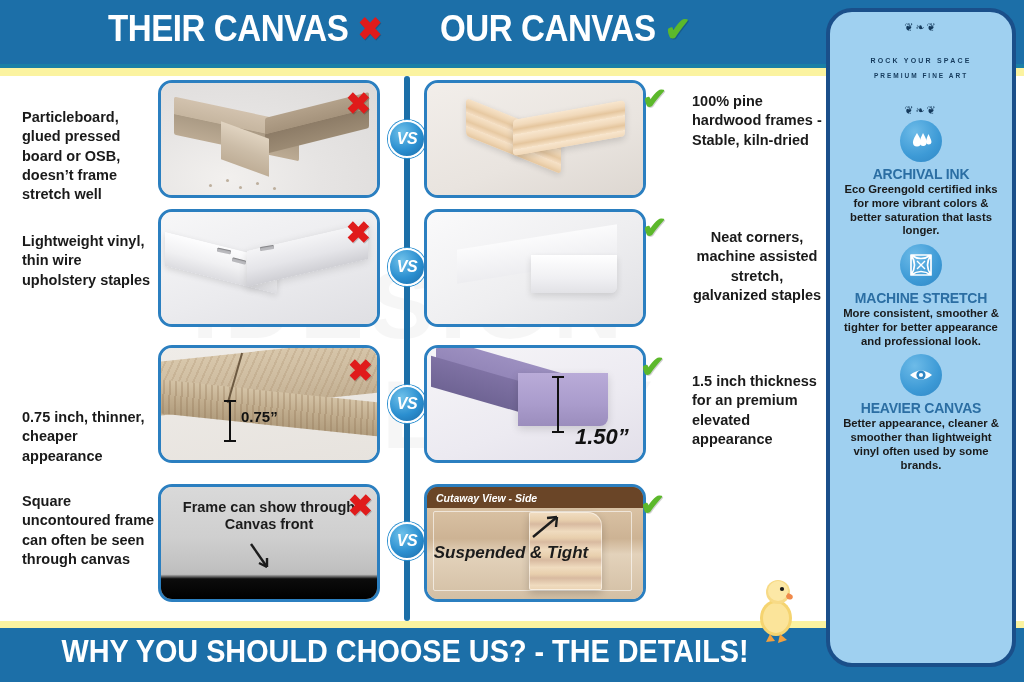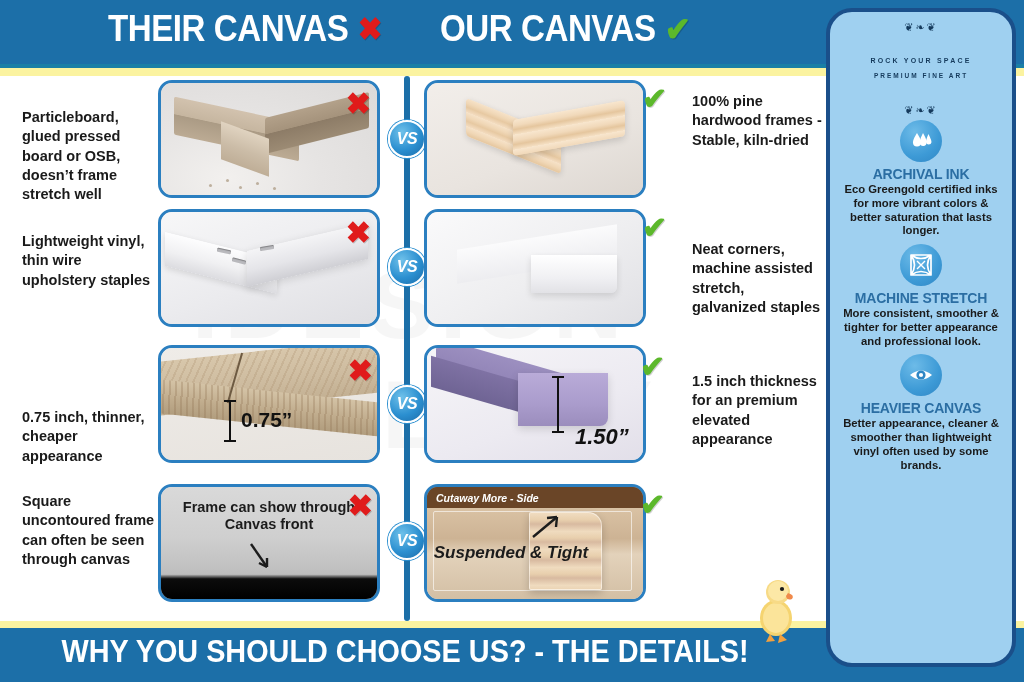--- a/index.html
+++ b/index.html
@@ -453,31 +453,31 @@
     <span class="mark x" style="right:6px;top:6px;">✖</span>
   </div>
 
   <div class="card right" style="top:209px;">
     <div class="img-fill bg-neatwhite">
       <div class="nw-top"></div>
       <div class="nw-front"></div>
     </div>
   </div>
   <span class="mark check" style="left:642px;top:213px;">✔</span>
-  <div class="row-label right" style="top:240px;">Neat corners, machine assisted stretch, galvanized staples</div>
+  <div class="row-label right" style="top:228px;text-align:center;">Neat corners, machine assisted stretch, galvanized staples</div>
 
   <div class="row-label left" style="top:376px;margin-top:32px;">0.75 inch, thinner, cheaper appearance</div>
   <div class="card left" style="top:345px;">
     <div class="img-fill bg-osb">
       <div class="osb-top"></div>
       <div class="osb-edge"></div>
       <div class="osb-crack"></div>
     </div>
     <div class="measure-line" style="left:68px;top:52px;height:42px;"></div>
-    <div class="measure-label" style="left:80px;top:60px;font-size:21px;">0.75”</div>
+    <div class="measure-label" style="left:80px;top:60px;font-size:15px;">0.75”</div>
     <span class="mark x" style="right:4px;top:8px;">✖</span>
   </div>
 
   <div class="card right" style="top:345px;">
     <div class="img-fill bg-purple">
       <div class="pur-top"></div>
       <div class="pur-side"></div>
       <div class="pur-front"></div>
     </div>
     <div class="measure-line" style="left:130px;top:28px;height:57px;"></div>
@@ -494,21 +494,21 @@
     <svg class="arrow-svg" style="left:86px;top:54px;" width="30" height="32" viewBox="0 0 30 32">
       <path d="M4 3 L20 26" stroke="#1c1c1c" stroke-width="2.4" fill="none"></path>
       <path d="M20 26 L12 22 M20 26 L20 17" stroke="#1c1c1c" stroke-width="2.4" fill="none"></path>
     </svg>
     <span class="mark x" style="right:4px;top:4px;">✖</span>
   </div>
 
   <div class="card right" style="top:484px;">
     <div class="img-fill bg-cutaway">
       <div class="cut-header">
-        <span>Cutaway More - Side</span>
+        <span>Cutaway View - Side</span>
       </div>
       <div class="cut-glass"></div>
       <div class="cut-block"></div>
     </div>
     <div class="overlay-text" style="top:56px;font-size:17px;left:-24px;">Suspended &amp; Tight</div>
     <svg class="arrow-svg" style="left:104px;top:26px;" width="32" height="28" viewBox="0 0 32 28">
       <path d="M2 24 L26 4" stroke="#1c1c1c" stroke-width="2.4" fill="none"></path>
       <path d="M26 4 L16 5 M26 4 L25 14" stroke="#1c1c1c" stroke-width="2.4" fill="none"></path>
     </svg>
   </div>

